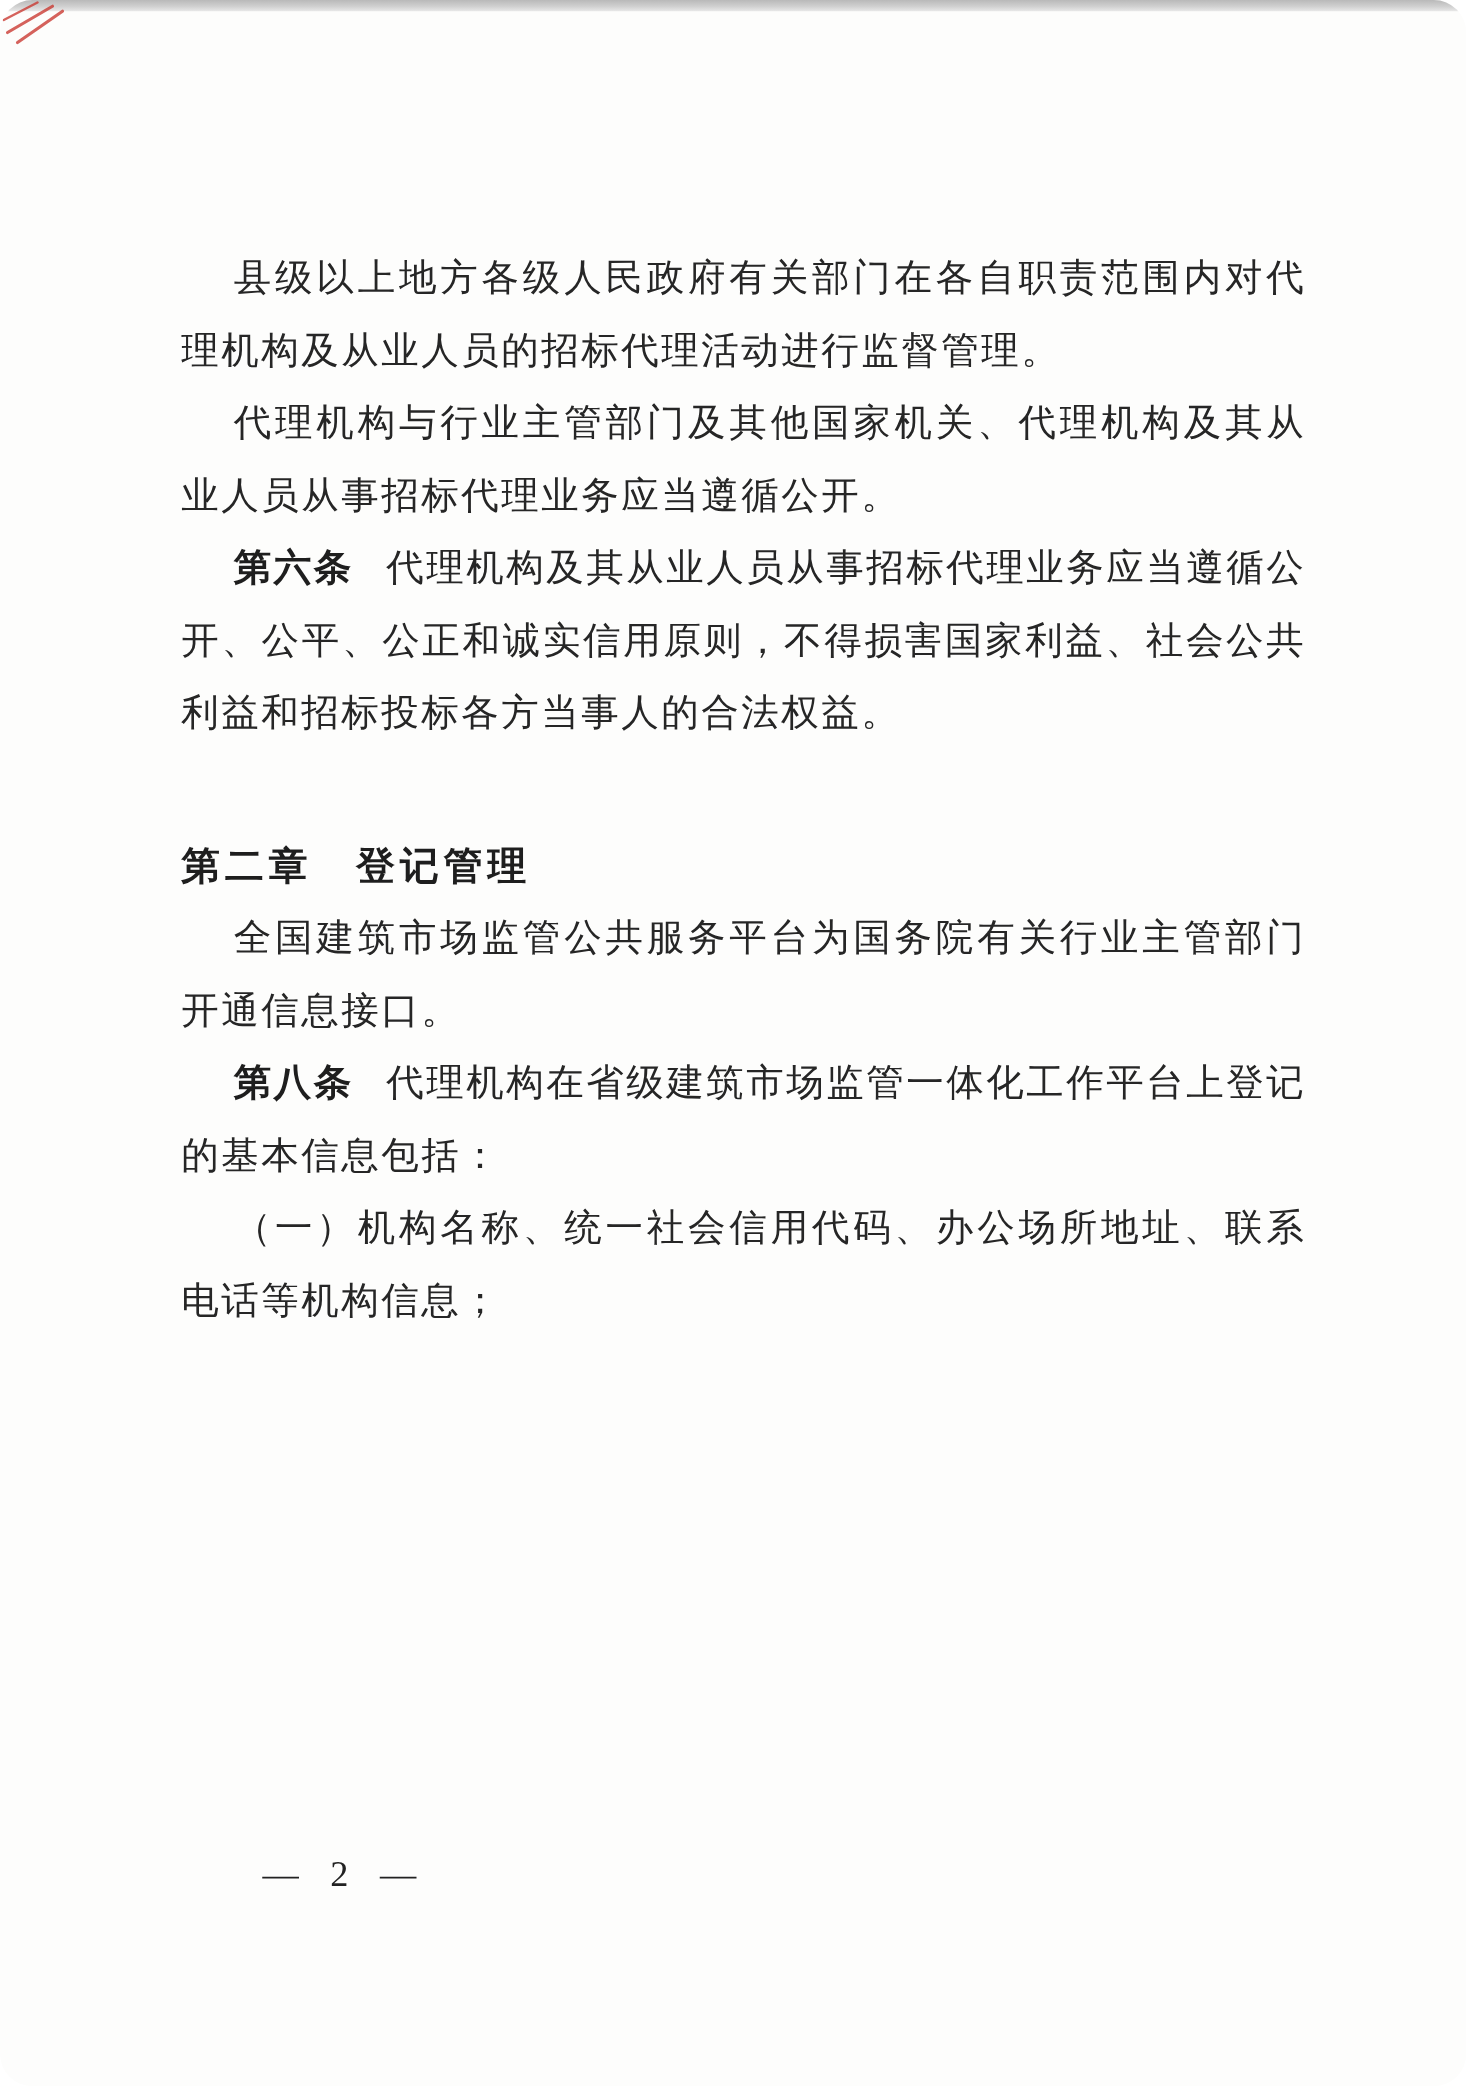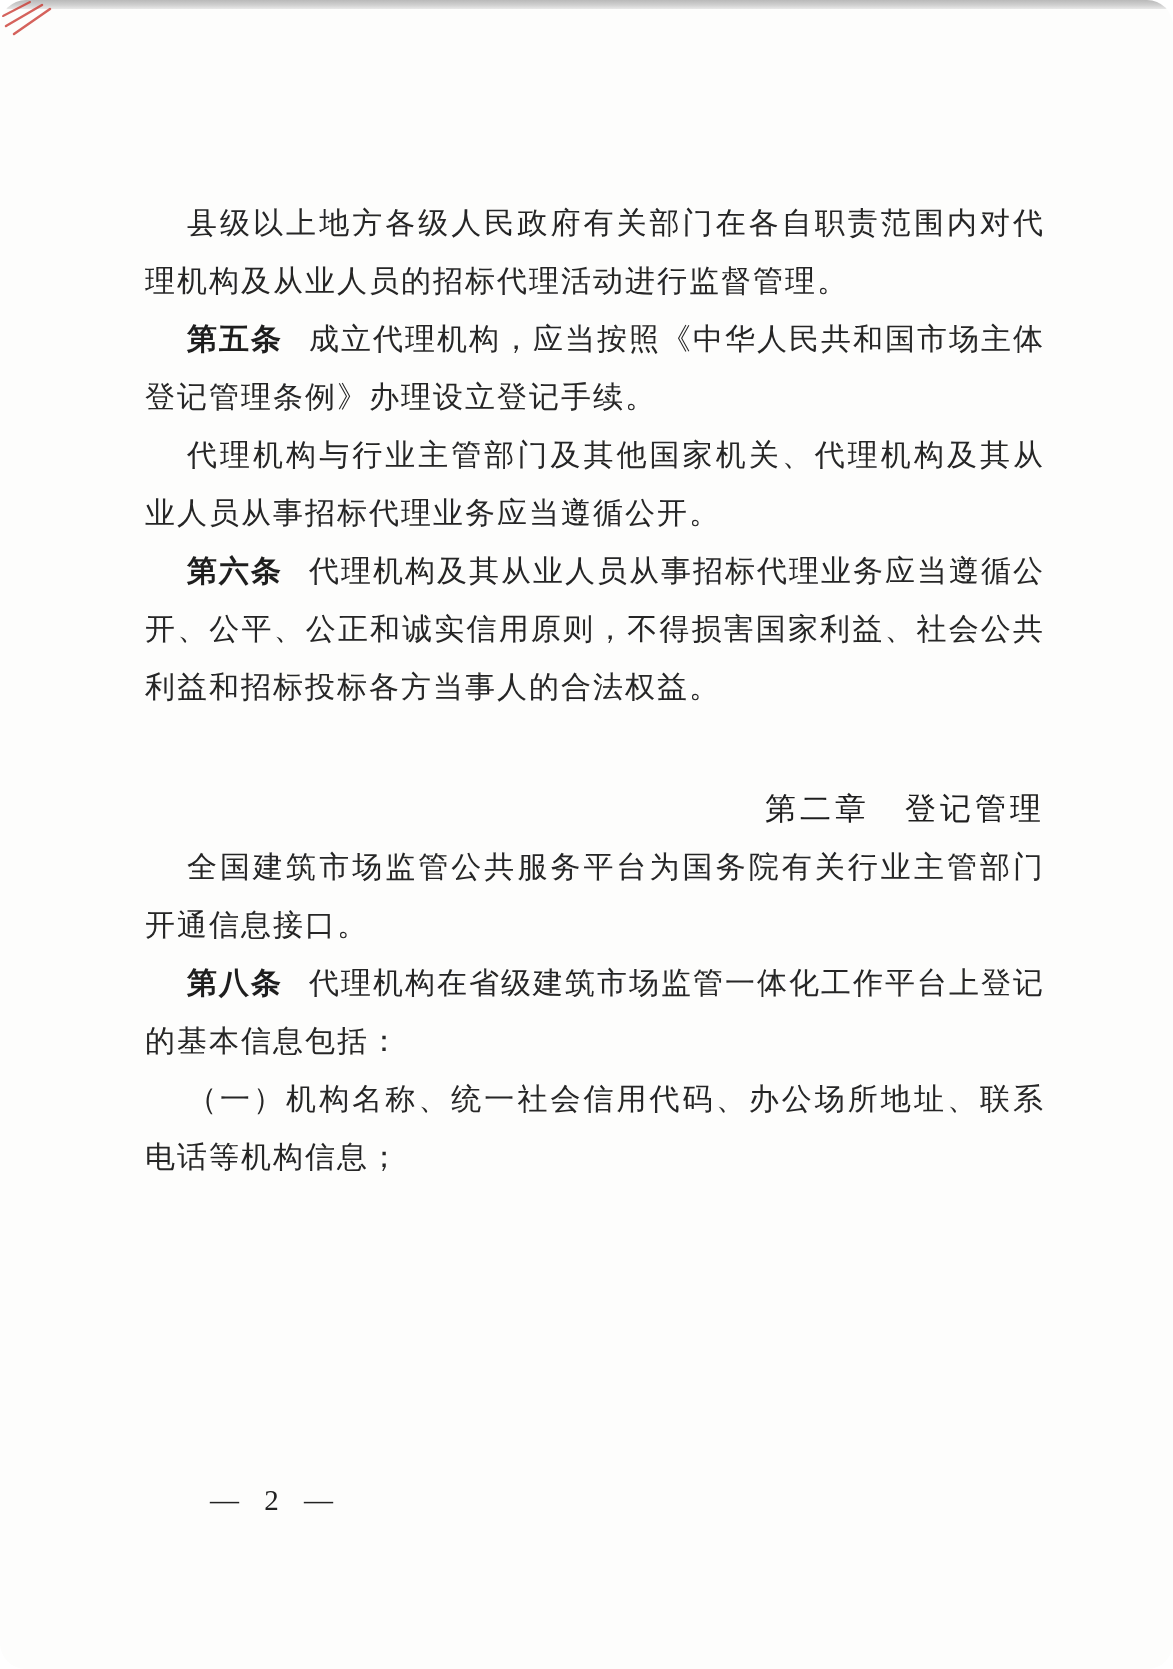--- a/index.html
+++ b/index.html
@@ -46,24 +46,24 @@
     text-indent: 42px;
   }
   .content b.lead {
     font-family: "Liberation Sans", "DejaVu Sans", sans-serif;
     font-weight: 700;
     margin-right: 26px;
     color: #1e1e1e;
   }
   .content p.chapter {
     margin-top: 64px;
-    text-align: right;
+    text-align: left;
     text-indent: 0;
     font-family: "Liberation Sans", "DejaVu Sans", sans-serif;
-    font-weight: 400;
+    font-weight: 700;
     font-size: 31px;
     letter-spacing: 4px;
     color: #1e1e1e;
   }
   .footer {
     position: absolute;
     left: 210px;
     top: 1484px;
     font-size: 29px;
     letter-spacing: 9px;
@@ -79,21 +79,20 @@
   <div class="scan-top-bar"></div>
 
   <svg class="pen-mark" width="54" height="40" viewBox="0 0 54 40">
     <path d="M4 26 L40 5" stroke="#c9372f" stroke-width="2.5" fill="none" stroke-linecap="round"></path>
     <path d="M1 16 L28 2" stroke="#c9372f" stroke-width="2" fill="none" stroke-linecap="round"></path>
     <path d="M12 34 L48 9" stroke="#c9372f" stroke-width="2.5" fill="none" stroke-linecap="round"></path>
   </svg>
 
   <main class="content" id="content">
       <p class="body indent">县级以上地方各级人民政府有关部门在各自职责范围内对代理机构及从业人员的招标代理活动进行监督管理。</p>
-      <p class="body indent"><b class="lead">第五条</b>成立代理机构，应当按照《中华人民共和国市场主体登记管理条例》办理设立登记手续。</p>
       <p class="body indent">代理机构与行业主管部门及其他国家机关、代理机构及其从业人员从事招标代理业务应当遵循公开。</p>
       <p class="body indent"><b class="lead">第六条</b>代理机构及其从业人员从事招标代理业务应当遵循公开、公平、公正和诚实信用原则，不得损害国家利益、社会公共利益和招标投标各方当事人的合法权益。</p>
       <p class="chapter">第二章　登记管理</p>
       <p class="body indent">全国建筑市场监管公共服务平台为国务院有关行业主管部门开通信息接口。</p>
       <p class="body indent"><b class="lead">第八条</b>代理机构在省级建筑市场监管一体化工作平台上登记的基本信息包括：</p>
       <p class="body indent">（一）机构名称、统一社会信用代码、办公场所地址、联系电话等机构信息；</p>
     </main>
 
   <div class="footer">— 2 —</div>
 

